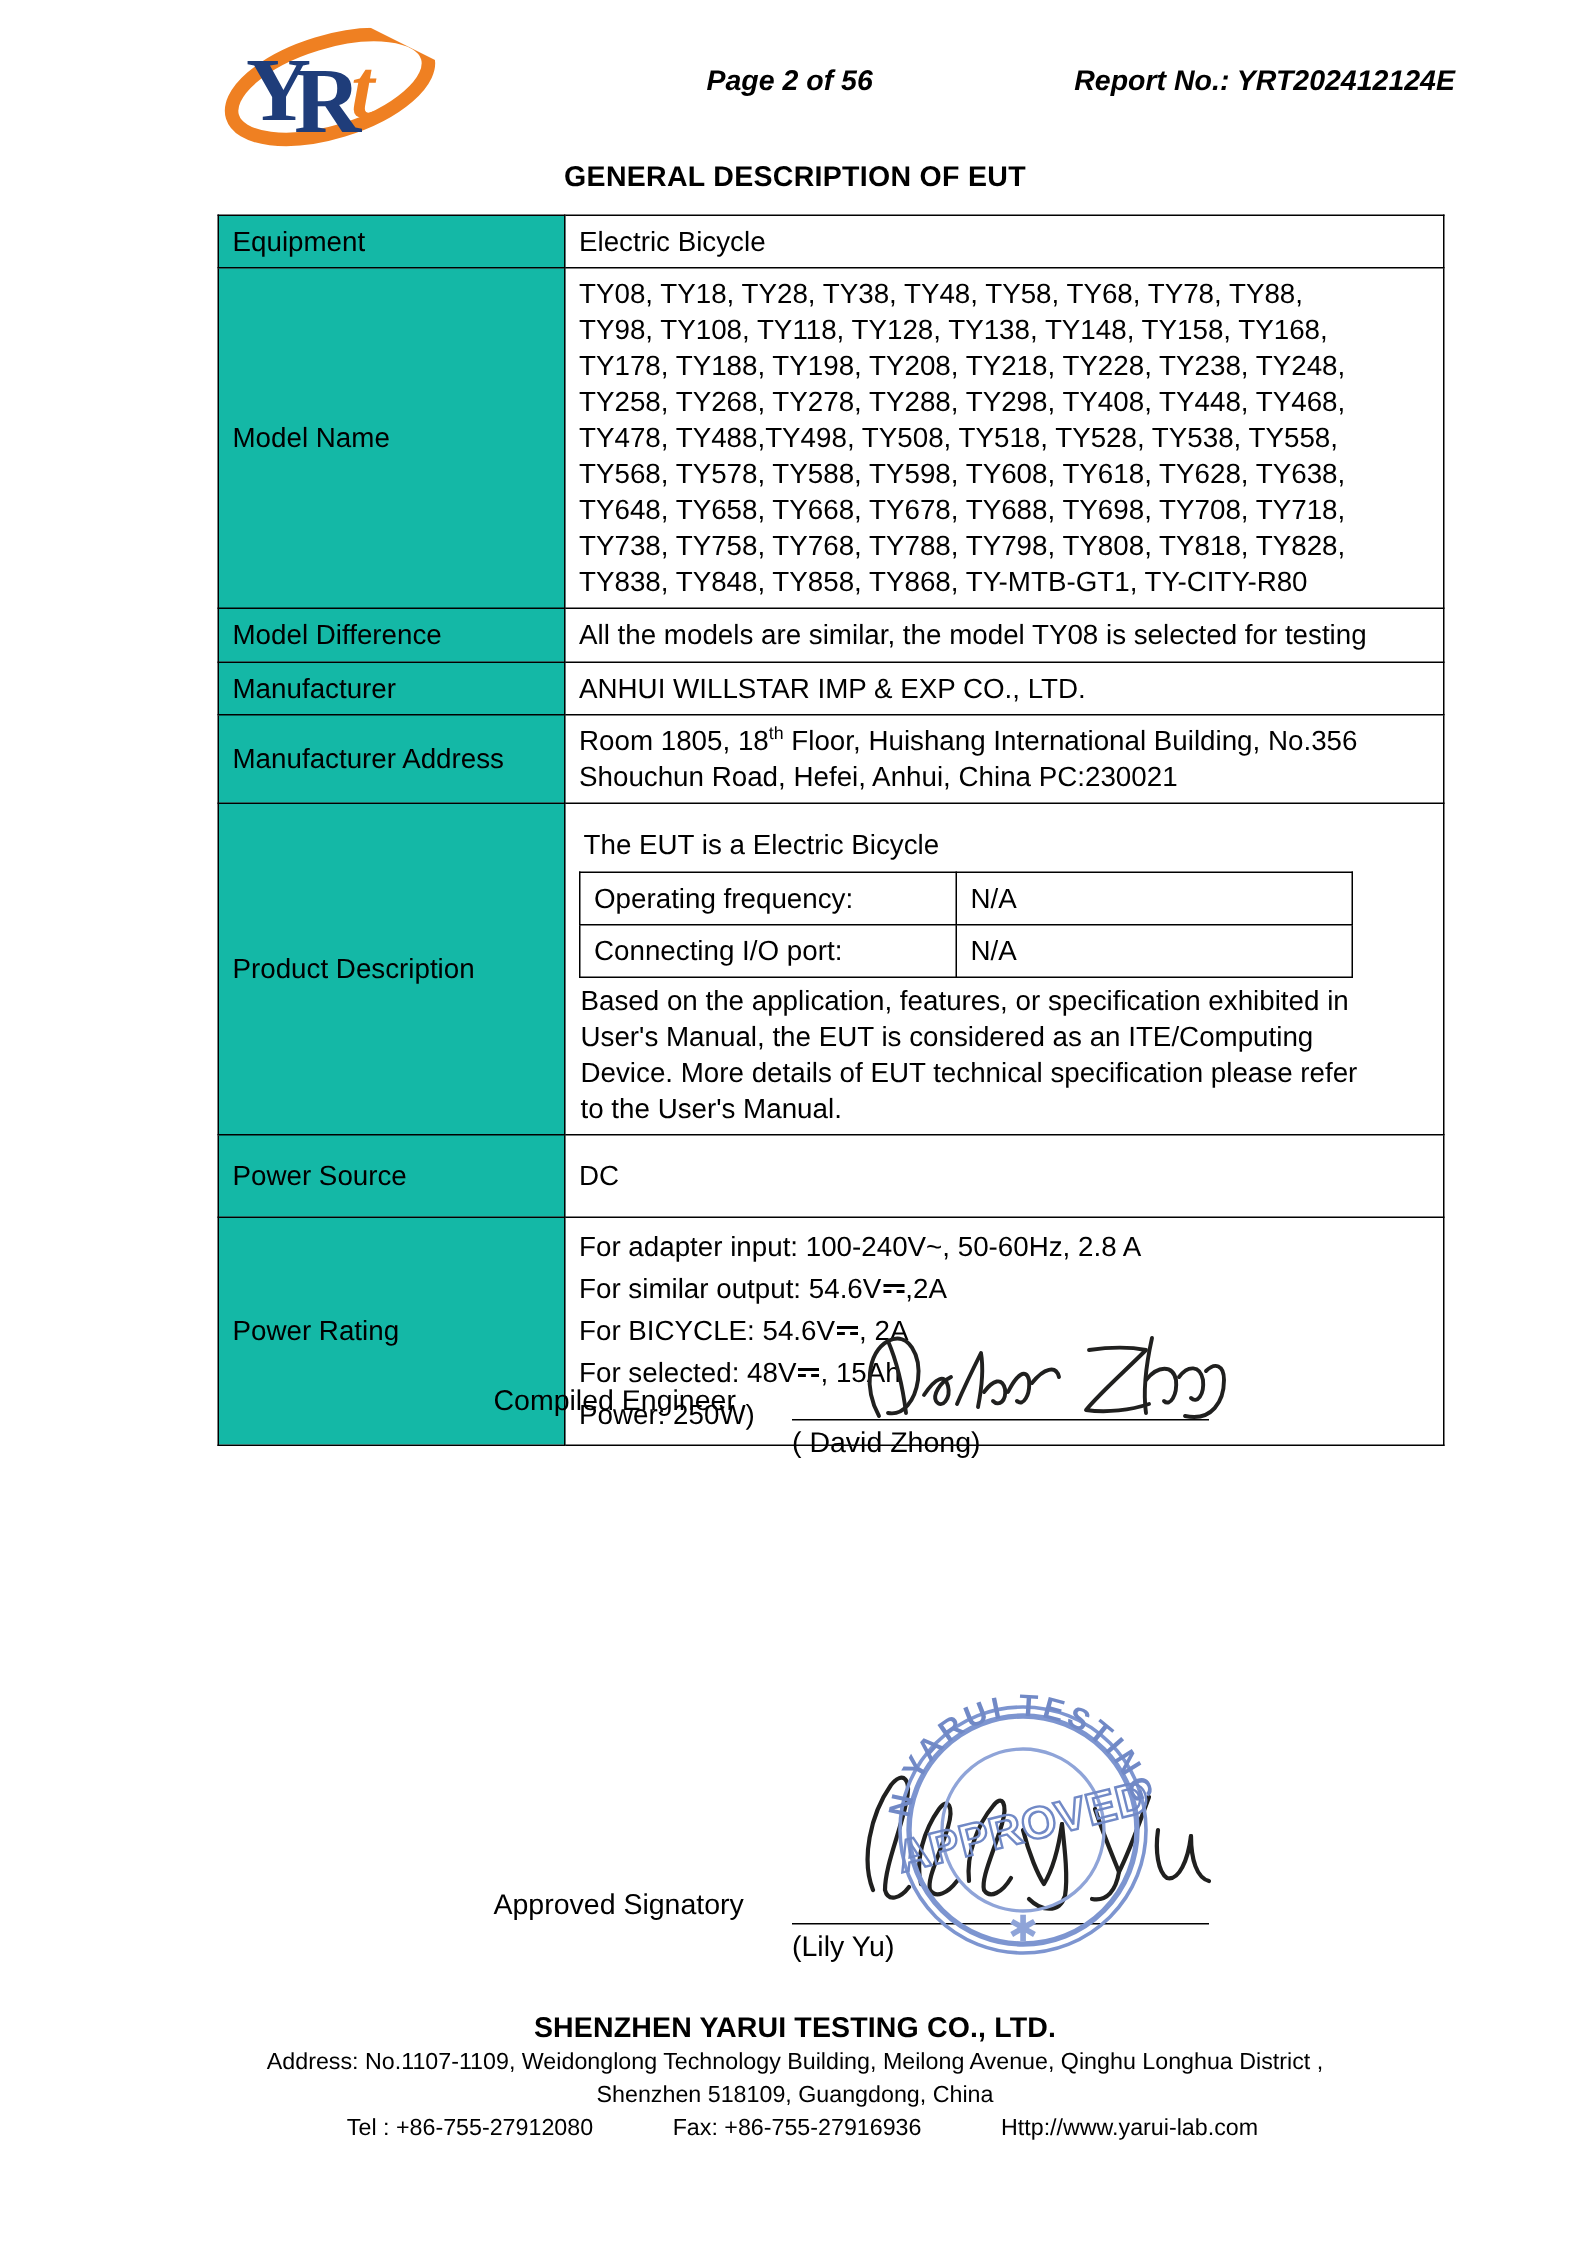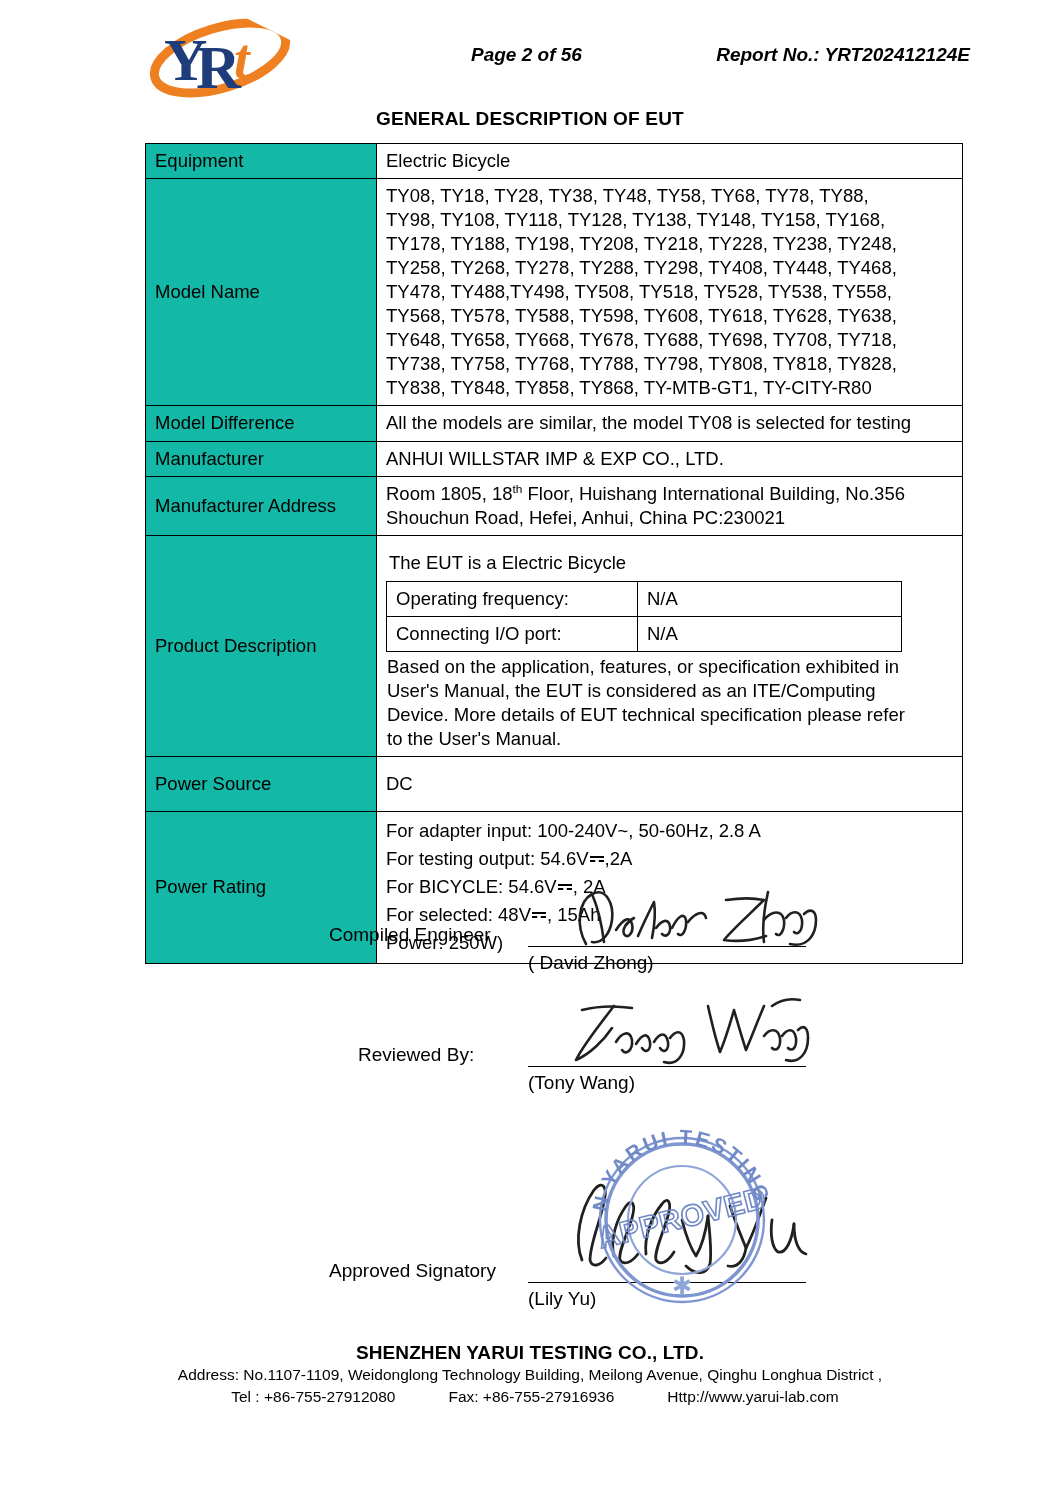--- a/index.html
+++ b/index.html
@@ -304,21 +304,21 @@
 
     <tr>
       <td class="label-cell">Power Source</td>
       <td class="value-cell" style="height:44px;">DC</td>
     </tr>
 
     <tr>
       <td class="label-cell">Power Rating</td>
       <td class="value-cell" style="line-height:1.52;">
         <div>For adapter input: 100-240V~, 50-60Hz, 2.8 A</div>
-        <div><span>For testing output: 54.6V</span><span class="dc-sym"></span><span>,2A</span></div>
+        <div><span>For similar output: 54.6V</span><span class="dc-sym"></span><span>,2A</span></div>
         <div><span>For BICYCLE: 54.6V</span><span class="dc-sym"></span><span>, 2A</span></div>
         <div><span>For selected: 48V</span><span class="dc-sym"></span><span>, 15Ah</span></div>
         <div>Power: 250W)</div>
       </td>
     </tr>
 
   </tbody>
 </table>
 
 <div id="signature-block">
@@ -339,41 +339,20 @@
         <path d="M200 10 C196 28,194 46,196 60"></path>
         <path d="M196 38 C204 28,214 28,216 38 C217 48,212 56,208 52"></path>
         <path d="M218 36 C224 28,232 28,234 38 C235 48,230 54,226 50"></path>
         <path d="M236 32 C242 26,248 28,248 38 C248 52,240 66,222 62"></path>
       </g>
     </svg>
     <span class="sig-line" style="left:528px; top:70px;"></span>
     <span class="sig-name" style="left:528px; top:76px;">( David Zhong)</span>
   </div>
 
-  <div class="sig-row" style="top:120px;">
-    <span class="sig-label" style="left:358px; top:48px;">Reviewed By:</span>
-    <svg class="sig-ink" style="left:560px; top:0px;" width="250" height="70" viewBox="0 0 250 70">
-      <g fill="none" stroke="#20201f" stroke-width="2.6" stroke-linecap="round" stroke-linejoin="round">
-        <path d="M22 14 C38 10,58 10,72 12"></path>
-        <path d="M54 10 C40 28,24 48,16 64 C30 58,44 44,52 32"></path>
-        <path d="M56 46 C62 36,70 34,72 44 C73 54,66 60,62 54"></path>
-        <path d="M76 48 C82 38,88 36,90 46 C91 54,86 58,82 52"></path>
-        <path d="M94 46 C100 36,106 36,108 46 C109 54,104 58,100 52"></path>
-        <path d="M110 42 C116 34,122 34,124 44 C125 58,118 70,104 66"></path>
-
-        <path d="M148 10 C152 28,156 44,160 56 C166 42,170 28,174 14 C178 28,182 42,186 54 C192 40,198 24,204 10"></path>
-        <path d="M204 40 C210 32,218 32,220 42 C221 52,216 56,212 52"></path>
-        <path d="M222 40 C228 32,234 32,236 42 C237 52,232 56,228 52"></path>
-        <path d="M238 34 C244 28,248 32,248 42 C248 56,240 68,226 64"></path>
-        <path d="M212 10 C220 4,230 2,240 4"></path>
-      </g>
-    </svg>
-    <span class="sig-line" style="left:528px; top:70px;"></span>
-    <span class="sig-name" style="left:528px; top:76px;">(Tony Wang)</span>
-  </div>
 
   <div class="sig-row" style="top:362px;">
     <span class="sig-label" style="left:329px; top:22px;">Approved Signatory</span>
     <svg class="sig-ink" style="left:560px; top:-70px;" width="260" height="110" viewBox="0 0 260 110">
       <g fill="none" stroke="#20201f" stroke-width="2.8" stroke-linecap="round" stroke-linejoin="round">
         <path d="M22 92 C14 72,20 42,34 22 C42 12,48 18,44 34 C40 54,30 76,30 92 C32 100,40 98,46 90"></path>
         <path d="M54 88 C50 72,56 52,66 38 C72 30,76 36,72 50 C66 70,58 84,60 92 C64 98,72 94,78 86"></path>
         <path d="M86 86 C84 68,92 48,102 36 C108 28,112 34,108 48 C102 68,94 84,96 92 C100 98,108 94,114 84"></path>
         <path d="M122 52 C126 68,132 82,136 88 C142 78,146 62,148 48"></path>
         <path d="M148 48 C150 66,152 84,150 96 C146 108,134 106,126 98"></path>
@@ -404,18 +383,19 @@
     <text x="98" y="172" font-size="24" fill="#8fa4d8" text-anchor="middle" font-family="'Liberation Sans',sans-serif">✱</text>
     <g transform="rotate(-14 98 96)">
       <text x="98" y="106" font-family="'Liberation Sans',sans-serif" font-size="30" font-weight="bold" fill="none" stroke="#7189c6" stroke-width="1.6" text-anchor="middle" letter-spacing="0.5">APPROVED</text>
     </g>
   </svg>
 </div>
 
 <div id="page-footer">
   <div id="footer-company">SHENZHEN YARUI TESTING CO., LTD.</div>
   <div class="footer-line">Address: No.1107-1109, Weidonglong Technology Building, Meilong Avenue, Qinghu Longhua District ,</div>
+  <div class="footer-line">Shenzhen 518109, Guangdong, China</div>
   <div id="footer-contacts">
     <span>Tel : +86-755-27912080</span>
     <span>Fax: +86-755-27916936</span>
     <span>Http://www.yarui-lab.com</span>
   </div>
 </div>
 
 </body></html>

